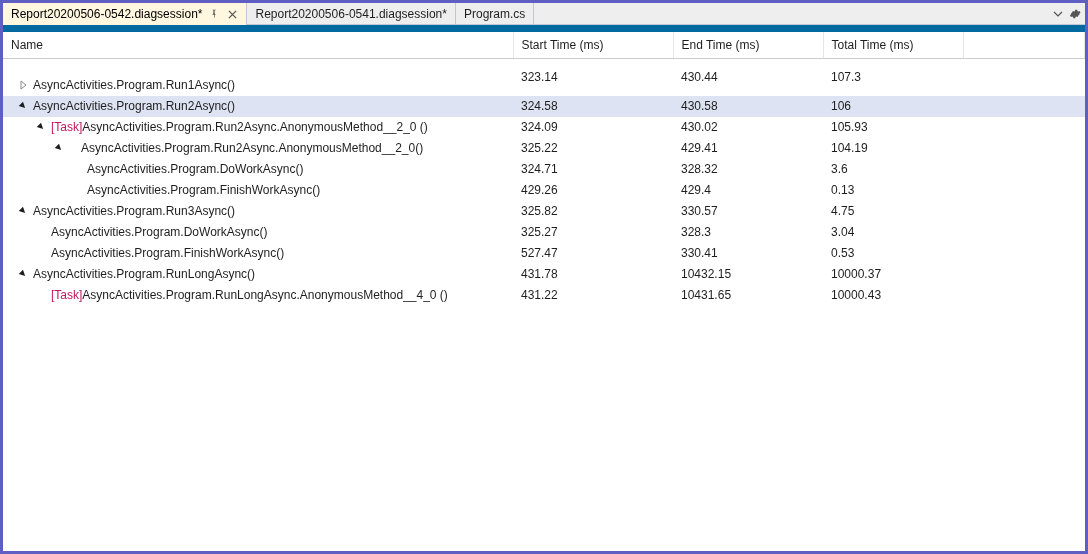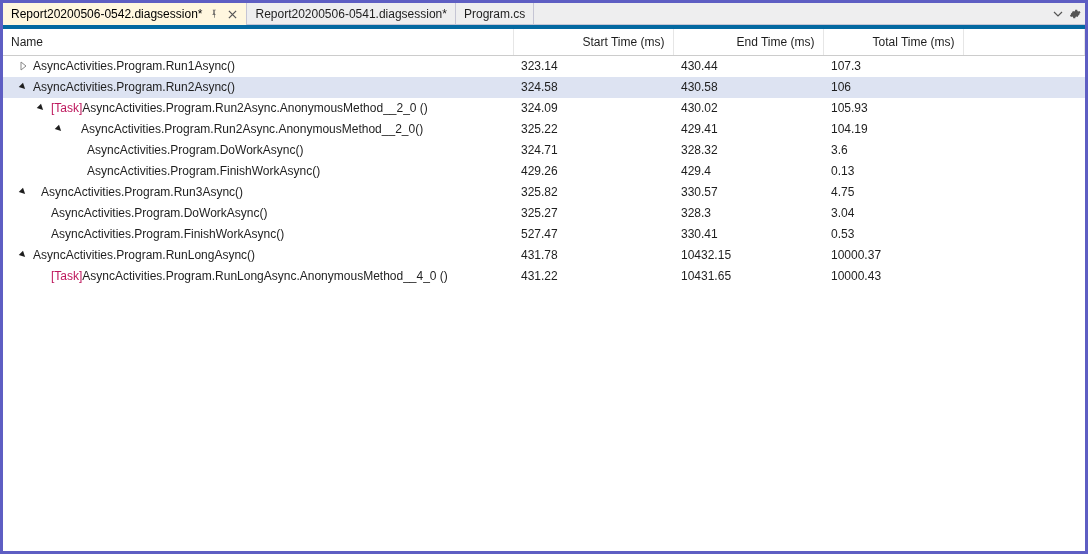--- a/index.html
+++ b/index.html
@@ -58,38 +58,38 @@
     .gear-icon, .dropdown-icon {
       cursor: pointer;
       color: #555;
       display: flex;
       align-items: center;
     }
     .grid-container {
       height: calc(554px - 22px - 6px);
       overflow: auto;
       background: #fff;
-      border-top: 4px solid #0369a1;
+      border-top: 7px solid #0369a1;
     }
     table {
       border-collapse: collapse;
       width: 100%;
     }
     thead th {
       text-align: left;
       font-weight: normal;
       background: #fff;
       padding: 4px 8px 4px 8px;
       border-bottom: 1px solid #ccc;
       border-right: 1px solid #e6e6e6;
       color: #1e1e1e;
       height: 26px;
       box-sizing: border-box;
     }
-    thead th.num { text-align: right; }
+    thead th.num { }
     tbody tr {
       height: 21px;
     }
     tbody tr.selected {
       background: #dde3f2;
     }
     tbody td {
       padding: 0 8px;
       color: #1e1e1e;
       vertical-align: middle;
@@ -173,21 +173,21 @@
         <th>Name</th>
         <th class="num">Start Time (ms)</th>
         <th class="num">End Time (ms)</th>
         <th class="num">Total Time (ms)</th>
         <th></th>
       </tr>
     </thead>
     <tbody id="rows-mount">
         <tr>
           <td>
-            <div class="name-cell" style="padding-left: 6px;">
+            <div class="name-cell" style="padding-left: 6px; margin-top: 16px;">
               <span class="expander">
                 <svg width="10" height="10" viewBox="0 0 10 10">
                   <path d="M3 1 L8 5 L3 9 Z" fill="none" stroke="#888" stroke-width="1"></path>
                 </svg>
               </span>
               <span>AsyncActivities.Program.Run1Async()</span>
             </div>
           </td>
           <td class="num">323.14</td>
           <td class="num">430.44</td>
@@ -262,21 +262,21 @@
               <span>AsyncActivities.Program.FinishWorkAsync()</span>
             </div>
           </td>
           <td class="num">429.26</td>
           <td class="num">429.4</td>
           <td class="num">0.13</td>
           <td></td>
         </tr>
         <tr>
           <td>
-            <div class="name-cell" style="padding-left: 6px; gap: 8px;">
+            <div class="name-cell" style="padding-left: 6px;">
               <span class="expander">
                 <svg width="10" height="10" viewBox="0 0 10 10">
                   <path d="M2 2 L8 5 L2 8 Z" fill="#1e1e1e" transform="rotate(45 5 5)"></path>
                 </svg>
               </span>
               <span>AsyncActivities.Program.Run3Async()</span>
             </div>
           </td>
           <td class="num">325.82</td>
           <td class="num">330.57</td>

